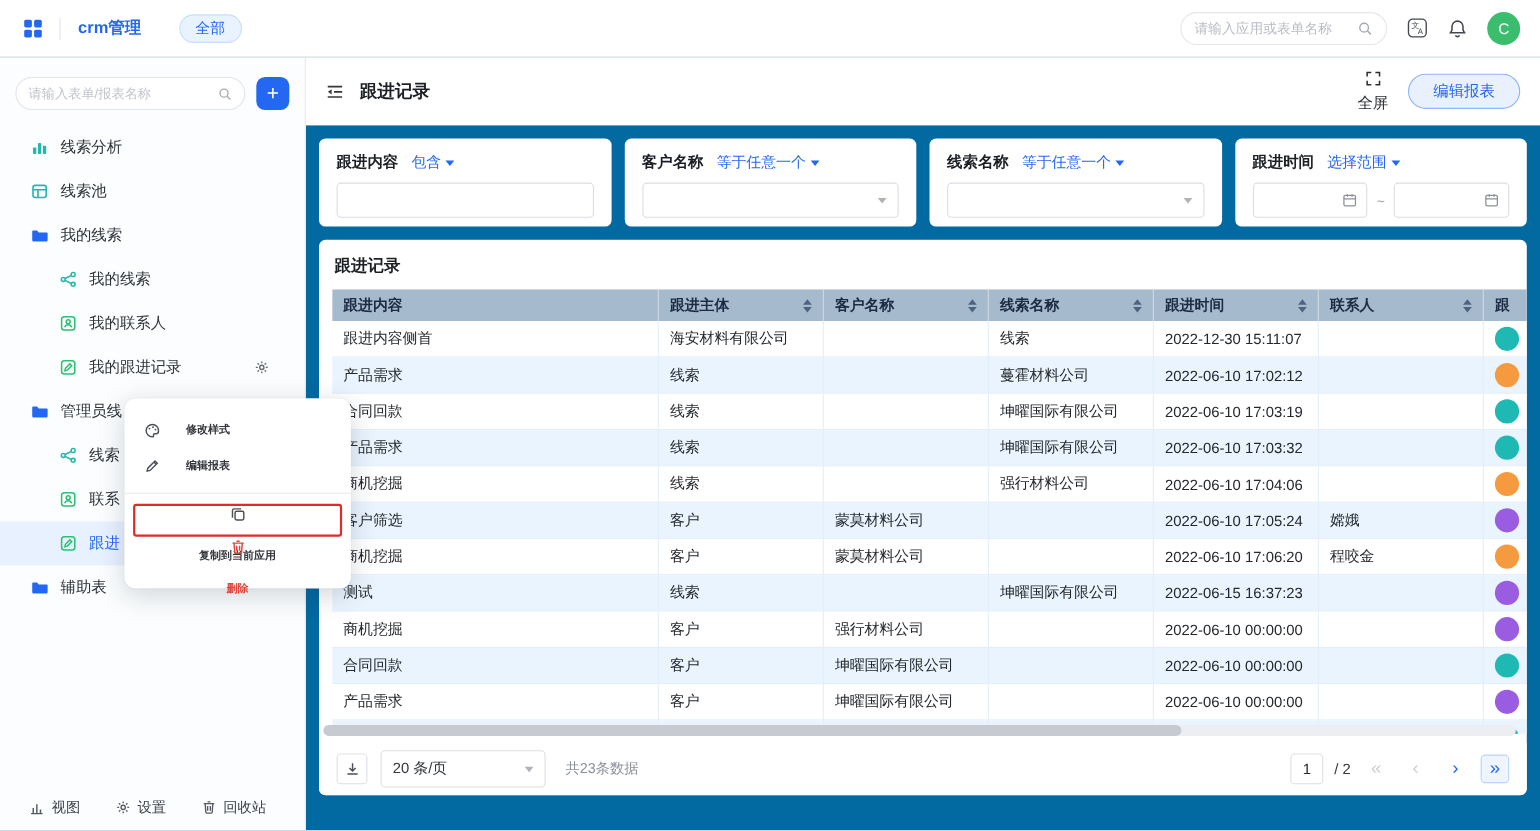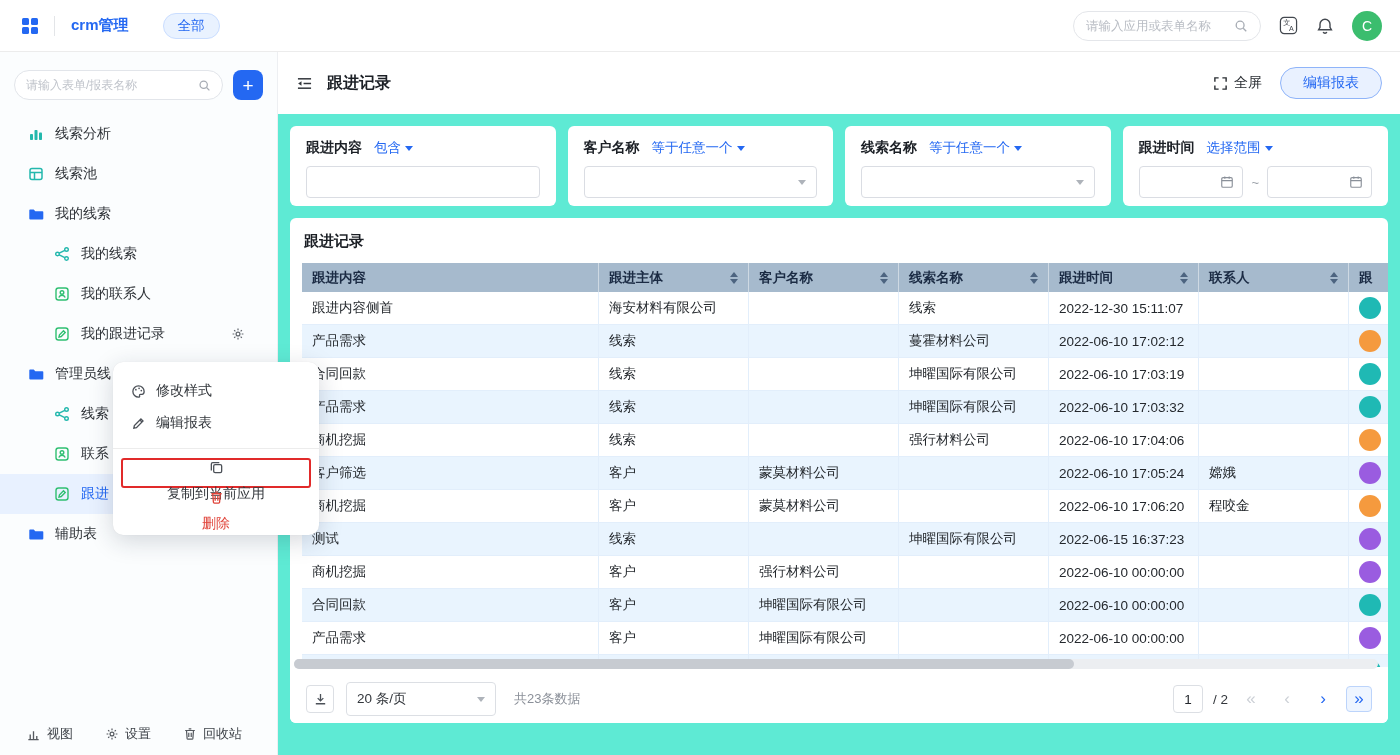--- a/index.html
+++ b/index.html
@@ -1,18 +1,18 @@
 <!DOCTYPE html>
 <html><head>
 <meta charset="utf-8">
 <style>
   *{margin:0;padding:0;box-sizing:border-box;}
   html,body{width:1400px;height:755px;}
   body{font-family:"Liberation Sans","DejaVu Sans",sans-serif;color:#333;background:#fff;}
-  #app{position:relative;width:1400px;height:755px;background:#5eead4;overflow:hidden;}
+  #app{position:relative;width:1400px;height:755px;background:#0369a1;overflow:hidden;}
 
   
   .topbar{position:absolute;top:0;left:0;right:0;height:52px;background:#fff;border-bottom:1px solid #ececec;display:flex;align-items:center;padding:0 18px 0 20px;z-index:40;}
   .grid-icon{color:#2468f2;display:flex;cursor:pointer;}
   .tb-divider{width:1px;height:20px;background:#e3e5e8;margin:0 16px 0 14px;}
   .app-name{color:#2468f2;font-size:15px;font-weight:bold;cursor:pointer;}
   .tabs{display:flex;height:52px;margin-left:44px;gap:58px;}
   .tab{position:relative;display:flex;align-items:center;gap:8px;font-size:14.5px;color:#3a3f45;cursor:pointer;}
   .tab.active{color:#16181c;font-weight:bold;}
   .tab.active::after{content:"";position:absolute;left:-8px;right:-8px;bottom:0;height:3px;border-radius:2px;background:#2468f2;}
@@ -37,34 +37,34 @@
   .sb-item.sub{padding-left:54px;}
   .sb-item.selected{background:#e8f1ff;color:#2468f2;}
   .sb-icon{display:flex;flex:none;}
   .sb-gear{margin-left:auto;margin-right:18px;color:#61666d;display:flex;}
   .sb-footer{position:absolute;left:0;right:0;bottom:12px;display:flex;align-items:center;padding:0 26px;gap:32px;}
   .sbf-item{display:flex;align-items:center;gap:6px;font-size:13px;color:#3f444a;cursor:pointer;}
   .sbf-item .ico{display:flex;color:#55595f;}
 
   
   .context-menu{position:absolute;left:113px;top:362px;width:206px;background:#fff;border-radius:10px;box-shadow:0 6px 24px rgba(30,40,60,.18),0 0 1px rgba(0,0,0,.1);padding:13px 0;z-index:60;}
-  .menu-item{height:32px;display:flex;align-items:center;gap:10px;padding:0 18px;font-size:14px;color:#33373c;cursor:pointer;}
+  .menu-item{height:32px;display:flex;align-items:center;gap:23px;padding:0 18px;font-size:10px;color:#33373c;cursor:pointer;font-weight:bold;}
   .menu-item .mi-icon{display:flex;color:#4c5158;}
   .menu-item.danger{color:#e0443a;flex-direction:column;}
   .menu-item.danger .mi-icon{color:#e0443a;}
   .menu-item.highlighted{margin:2px 8px;padding:0 10px;height:30px;border:2px solid #e12a2a;border-radius:3px;flex-direction:column;}
   .menu-divider{height:1px;background:#ececec;margin:9px 0;}
 
   
   .main{position:absolute;top:52px;left:278px;right:0;bottom:0;}
   .main-header{height:62px;background:#fff;display:flex;align-items:center;padding:0 18px;gap:14px;}
   .collapse-icon{color:#33373c;display:flex;cursor:pointer;}
   .page-title{font-size:16px;font-weight:bold;color:#1c2026;}
   .mh-right{margin-left:auto;display:flex;align-items:center;gap:18px;}
-  .fullscreen{display:flex;align-items:center;gap:6px;font-size:14px;color:#2a2e33;cursor:pointer;}
+  .fullscreen{display:flex;align-items:center;gap:6px;font-size:14px;color:#2a2e33;cursor:pointer;flex-direction:column;}
   .edit-btn{height:32px;padding:0 22px;border-radius:16px;border:1px solid #8fb4f9;background:#e9f1ff;color:#2468f2;font-size:14px;cursor:pointer;font-family:inherit;}
 
   .filters{display:flex;gap:12px;padding:12px 12px 0;}
   .fcard{flex:1;background:#fff;border-radius:6px;padding:13px 16px;height:80px;}
   .fhead{display:flex;align-items:center;gap:12px;margin-bottom:9px;}
   .flabel{font-size:14px;font-weight:bold;color:#1c2026;}
   .fop{display:flex;align-items:center;gap:4px;color:#2468f2;font-size:13.5px;cursor:pointer;}
   .caret{width:0;height:0;border-left:4px solid transparent;border-right:4px solid transparent;border-top:5px solid #2468f2;display:inline-block;}
   .caret.grey{border-top-color:#aeb3ba;}
   .ftext{width:100%;height:32px;border:1px solid #dadde3;border-radius:4px;outline:none;padding:0 10px;font-size:13px;font-family:inherit;}

